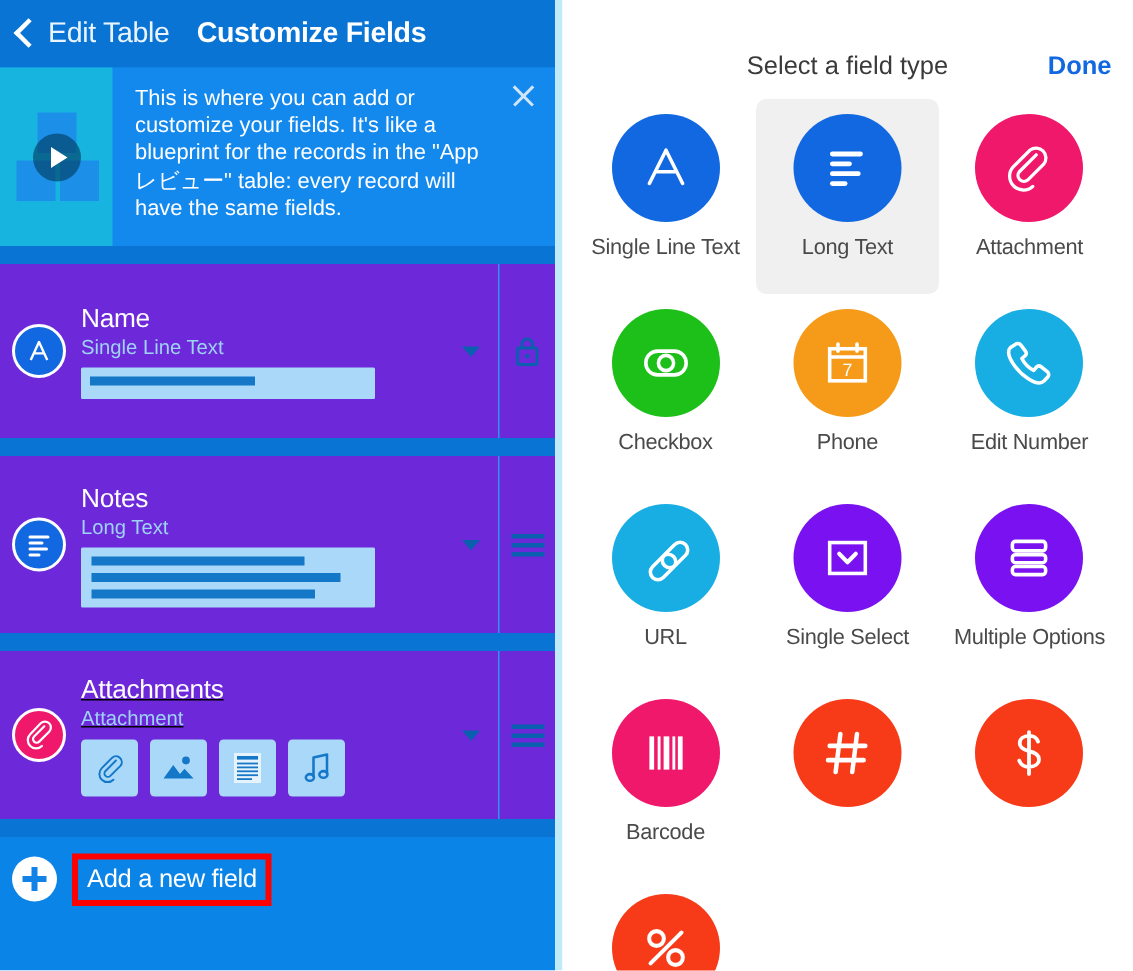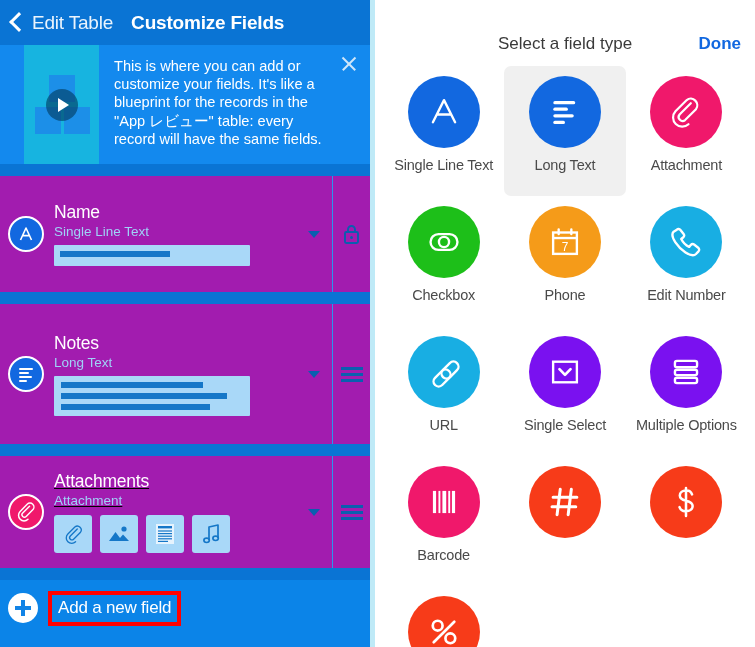--- a/index.html
+++ b/index.html
@@ -24,21 +24,21 @@
     width: 14px; height: 14px; margin-right: 6px;
     border-left: 3px solid #fff; border-bottom: 3px solid #fff;
     transform: rotate(45deg); margin-left: 4px; margin-top: -1px;
   }
   .back-label { color: #EAF4FD; font-size: 19px; letter-spacing: -0.2px; }
   .nav-title { color: #fff; font-size: 19px; font-weight: bold; margin-left: 18px; letter-spacing: -0.2px; }
 
   
   .promo {
     height: 119px; background: #1389EE;
-    display: flex; position: relative; padding-left: 24px;
+    display: flex; position: relative;
   }
   .promo-thumb {
     width: 75px; height: 119px; background: #17B4E0;
     position: relative; flex: 0 0 75px;
   }
   .blk { position: absolute; background: #1C8FE8; }
   .blk.top { width: 26px; height: 27px; left: 25px; top: 30px; }
   .blk.bl  { width: 26px; height: 27px; left: 11px; top: 62px; }
   .blk.br  { width: 26px; height: 27px; left: 40px; top: 62px; }
   .play-circle {
@@ -66,24 +66,24 @@
     width: 18px; height: 1.6px; background: #CFE6FA;
   }
   .promo-close:before { transform: rotate(45deg); }
   .promo-close:after  { transform: rotate(-45deg); }
 
   .gap { height: 12px; background: #0A74D4; }
 
   
   .frow {
     position: relative; display: flex; align-items: center;
-    background: #a21caf;
+    background: #6d28d9;
   }
   .frow.name   { height: 116px; }
-  .frow.notes  { height: 140px; }
+  .frow.notes  { height: 118px; }
   .frow.attach { height: 112px; text-decoration: underline; }
 
   .ficon {
     width: 36px; height: 36px; border-radius: 50%;
     flex: 0 0 36px; margin-left: 8px;
     display: flex; align-items: center; justify-content: center;
   }
   .ficon.blue { background: #1268E0; border: 2px solid #fff; }
   .ficon.pink { background: #F0186B; border: 2px solid #fff; }
   .ficon svg { display: block; }

